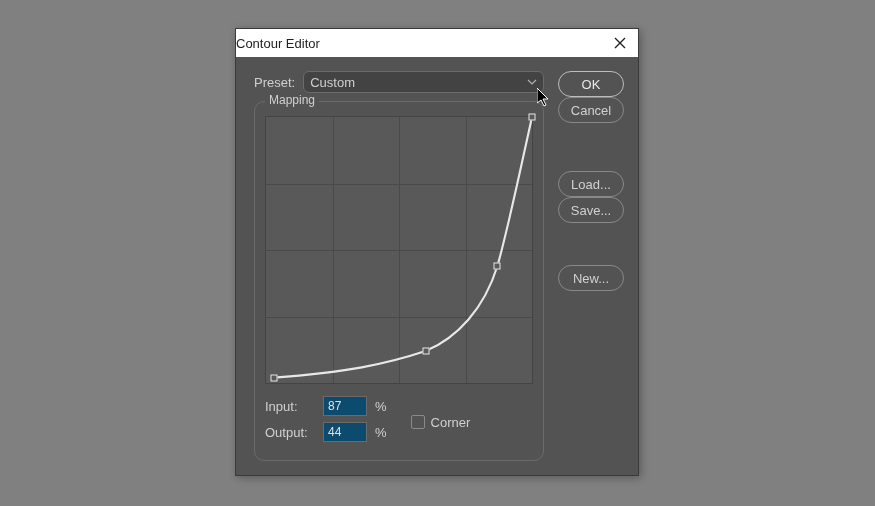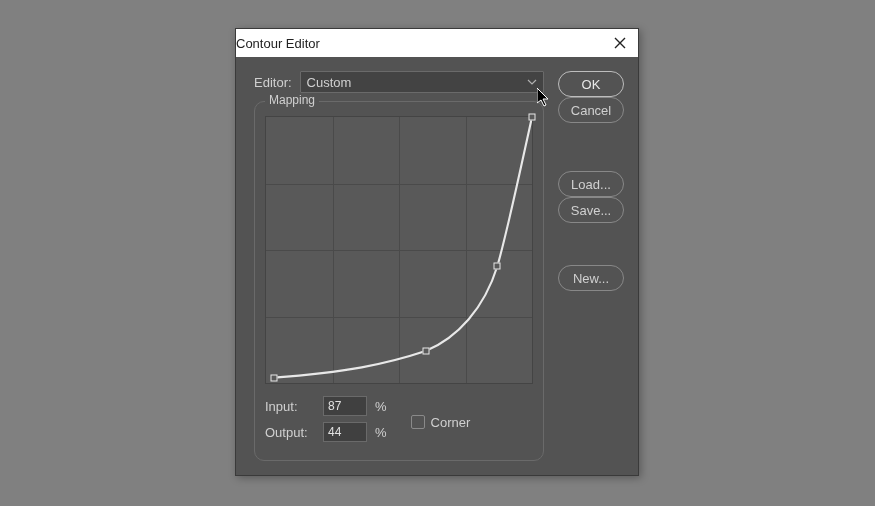--- a/index.html
+++ b/index.html
@@ -59,21 +59,21 @@
   margin-bottom: 8px;
 }
 .preset-label {
   color: #d0d0d0;
 }
 .dropdown {
   flex: 1;
   height: 22px;
   background: #434343;
   border: 1px solid #6a6a6a;
-  border-radius: 1px;
+  border-radius: 6px;
   display: flex;
   align-items: center;
   padding: 0 6px;
   justify-content: space-between;
   color: #d0d0d0;
 }
 .chevron {
   width: 10px;
   height: 10px;
 }
@@ -126,21 +126,21 @@
   gap: 8px;
   margin-bottom: 6px;
 }
 .io-label {
   width: 50px;
   color: #d0d0d0;
 }
 .io-input {
   width: 44px;
   height: 20px;
-  background: #404040;
+  background: #0c4a6e;
   border: 1px solid #6a6a6a;
   color: #e0e0e0;
   padding: 0 4px;
   font-size: 12px;
 }
 .pct {
   color: #d0d0d0;
 }
 .corner-group {
   display: flex;
@@ -197,21 +197,21 @@
     <span class="title">Contour Editor</span>
     <div class="close-btn">
       <svg viewBox="0 0 12 12">
           <path d="M1 1 L11 11 M11 1 L1 11" stroke="#222" stroke-width="1.4" fill="none"></path>
         </svg>
     </div>
   </div>
   <div class="content">
     <div class="left">
       <div class="preset-row">
-        <span class="preset-label">Editor:</span>
+        <span class="preset-label">Preset:</span>
         <div class="dropdown">
           <span>Custom</span>
           <svg class="chevron" viewBox="0 0 10 10">
               <path d="M1 3 L5 7 L9 3" stroke="#b0b0b0" stroke-width="1.2" fill="none"></path>
             </svg>
         </div>
       </div>
       <div class="fieldset">
         <span class="legend">Mapping</span>
         <div class="curve-area">

